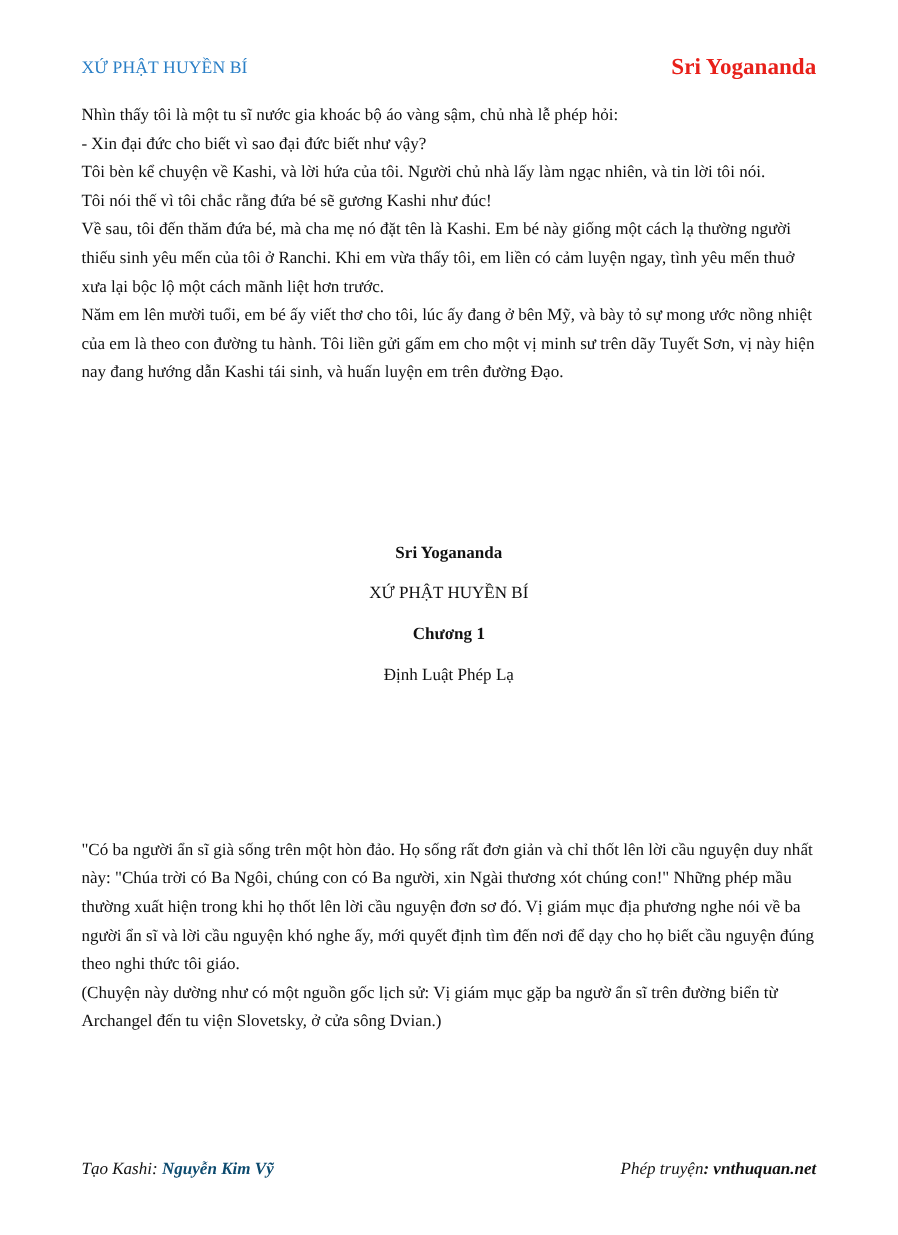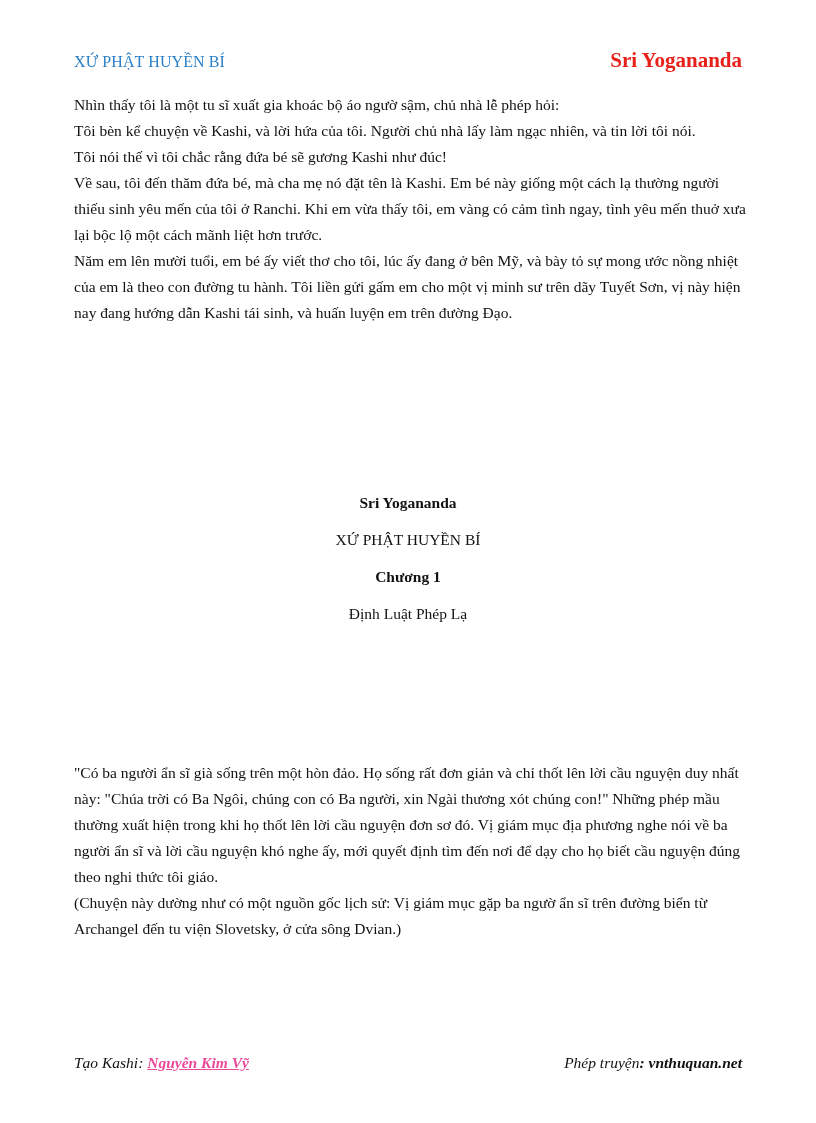--- a/index.html
+++ b/index.html
@@ -76,42 +76,42 @@
       position: absolute;
       left: 0;
       top: 0;
     }
     .footer-right {
       position: absolute;
       right: 0;
       top: 0;
     }
     .footer-name {
-      color: #ec4899;
+      color: #0c4a6e;
       font-weight: bold;
-      text-decoration: underline;
     }
     .footer-site {
       font-weight: bold;
       color: #111111;
     }
   </style>
 </head>
 <body>
 
 <div class="page-header">
   <span class="header-left">XỨ PHẬT HUYỀN BÍ</span>
   <span class="header-right">Sri Yogananda</span>
 </div>
 
 <div class="body-text" id="block1">
-  <p>Nhìn thấy tôi là một tu sĩ xuất gia khoác bộ áo ngườ sậm, chủ nhà lễ phép hỏi:</p>
+  <p>Nhìn thấy tôi là một tu sĩ nước gia khoác bộ áo vàng sậm, chủ nhà lễ phép hỏi:</p>
+  <p>- Xin đại đức cho biết vì sao đại đức biết như vậy?</p>
   <p>Tôi bèn kể chuyện về Kashi, và lời hứa của tôi. Người chủ nhà lấy làm ngạc nhiên, và tin lời tôi nói.</p>
   <p>Tôi nói thế vì tôi chắc rằng đứa bé sẽ gương Kashi như đúc!</p>
-  <p>Về sau, tôi đến thăm đứa bé, mà cha mẹ nó đặt tên là Kashi. Em bé này giống một cách lạ thường người thiếu sinh yêu mến của tôi ở Ranchi. Khi em vừa thấy tôi, em vàng có cảm tình ngay, tình yêu mến thuở xưa lại bộc lộ một cách mãnh liệt hơn trước.</p>
+  <p>Về sau, tôi đến thăm đứa bé, mà cha mẹ nó đặt tên là Kashi. Em bé này giống một cách lạ thường người thiếu sinh yêu mến của tôi ở Ranchi. Khi em vừa thấy tôi, em liền có cảm luyện ngay, tình yêu mến thuở xưa lại bộc lộ một cách mãnh liệt hơn trước.</p>
   <p>Năm em lên mười tuổi, em bé ấy viết thơ cho tôi, lúc ấy đang ở bên Mỹ, và bày tỏ sự mong ước nồng nhiệt của em là theo con đường tu hành. Tôi liền gửi gấm em cho một vị minh sư trên dãy Tuyết Sơn, vị này hiện nay đang hướng dẫn Kashi tái sinh, và huấn luyện em trên đường Đạo.</p>
 </div>
 
 <div class="title-block">
   <div class="bold">Sri Yogananda</div>
   <div>XỨ PHẬT HUYỀN BÍ</div>
   <div class="bold">Chương 1</div>
   <div>Định Luật Phép Lạ</div>
 </div>
 

